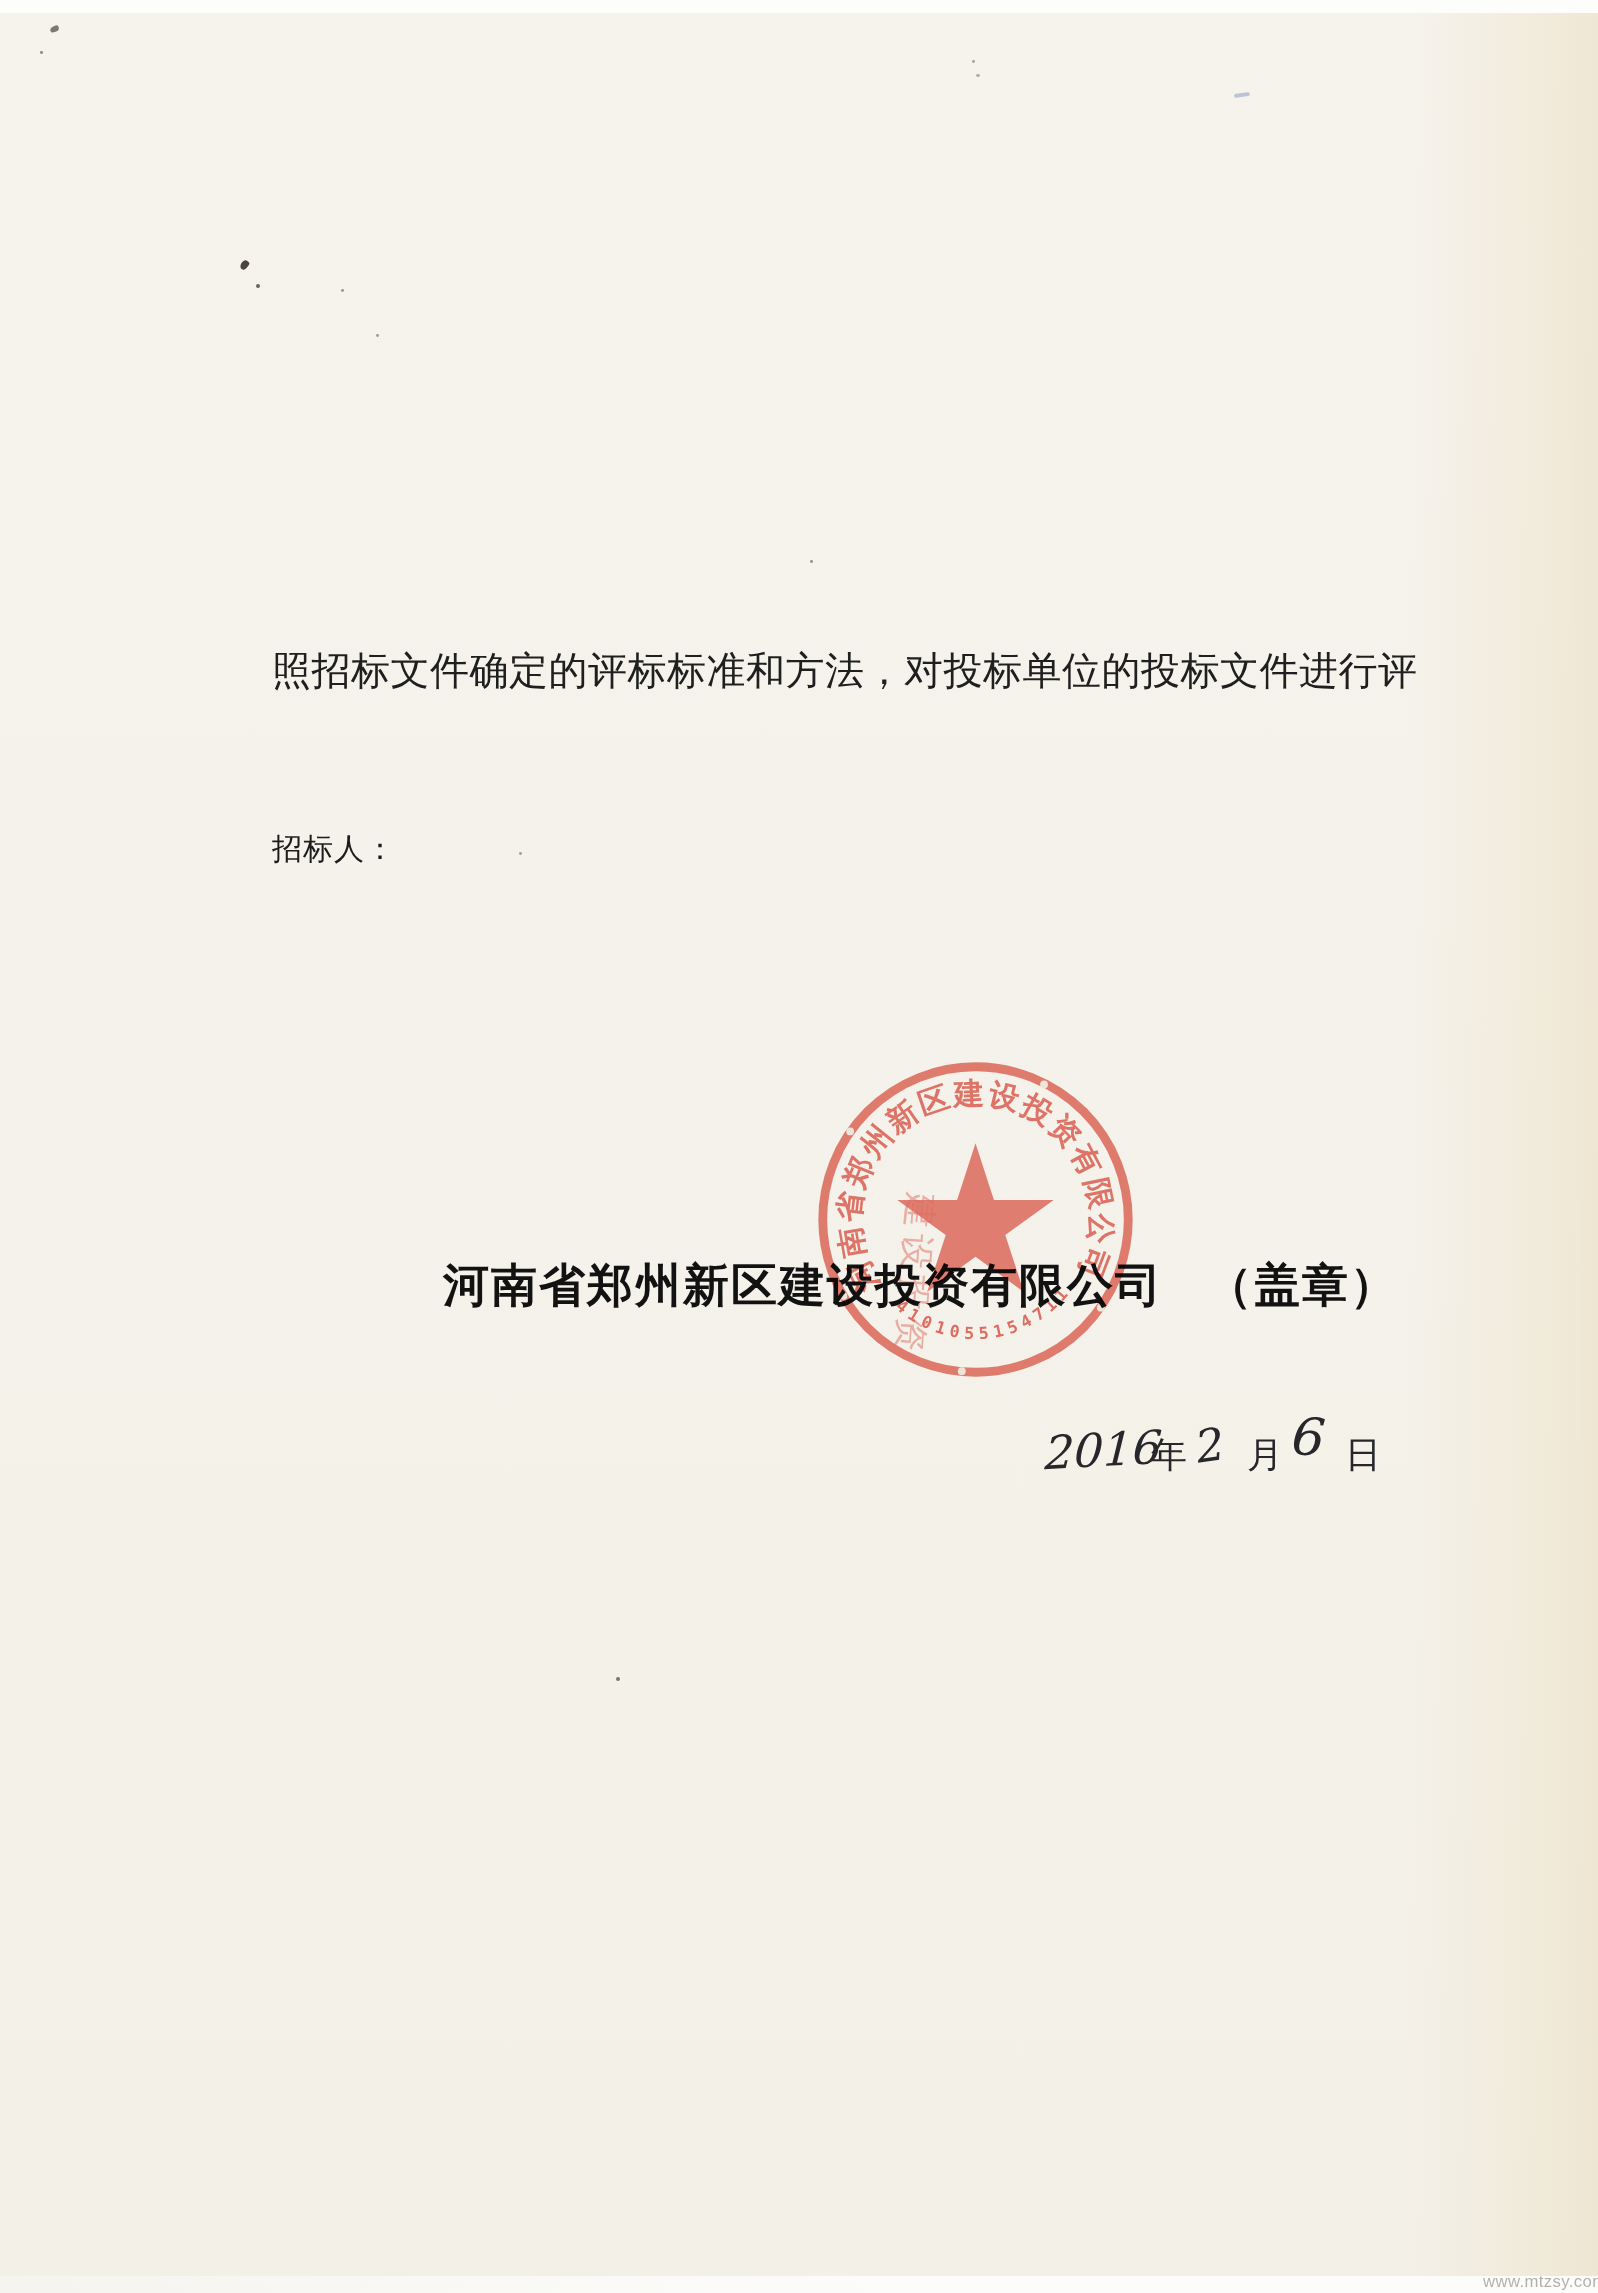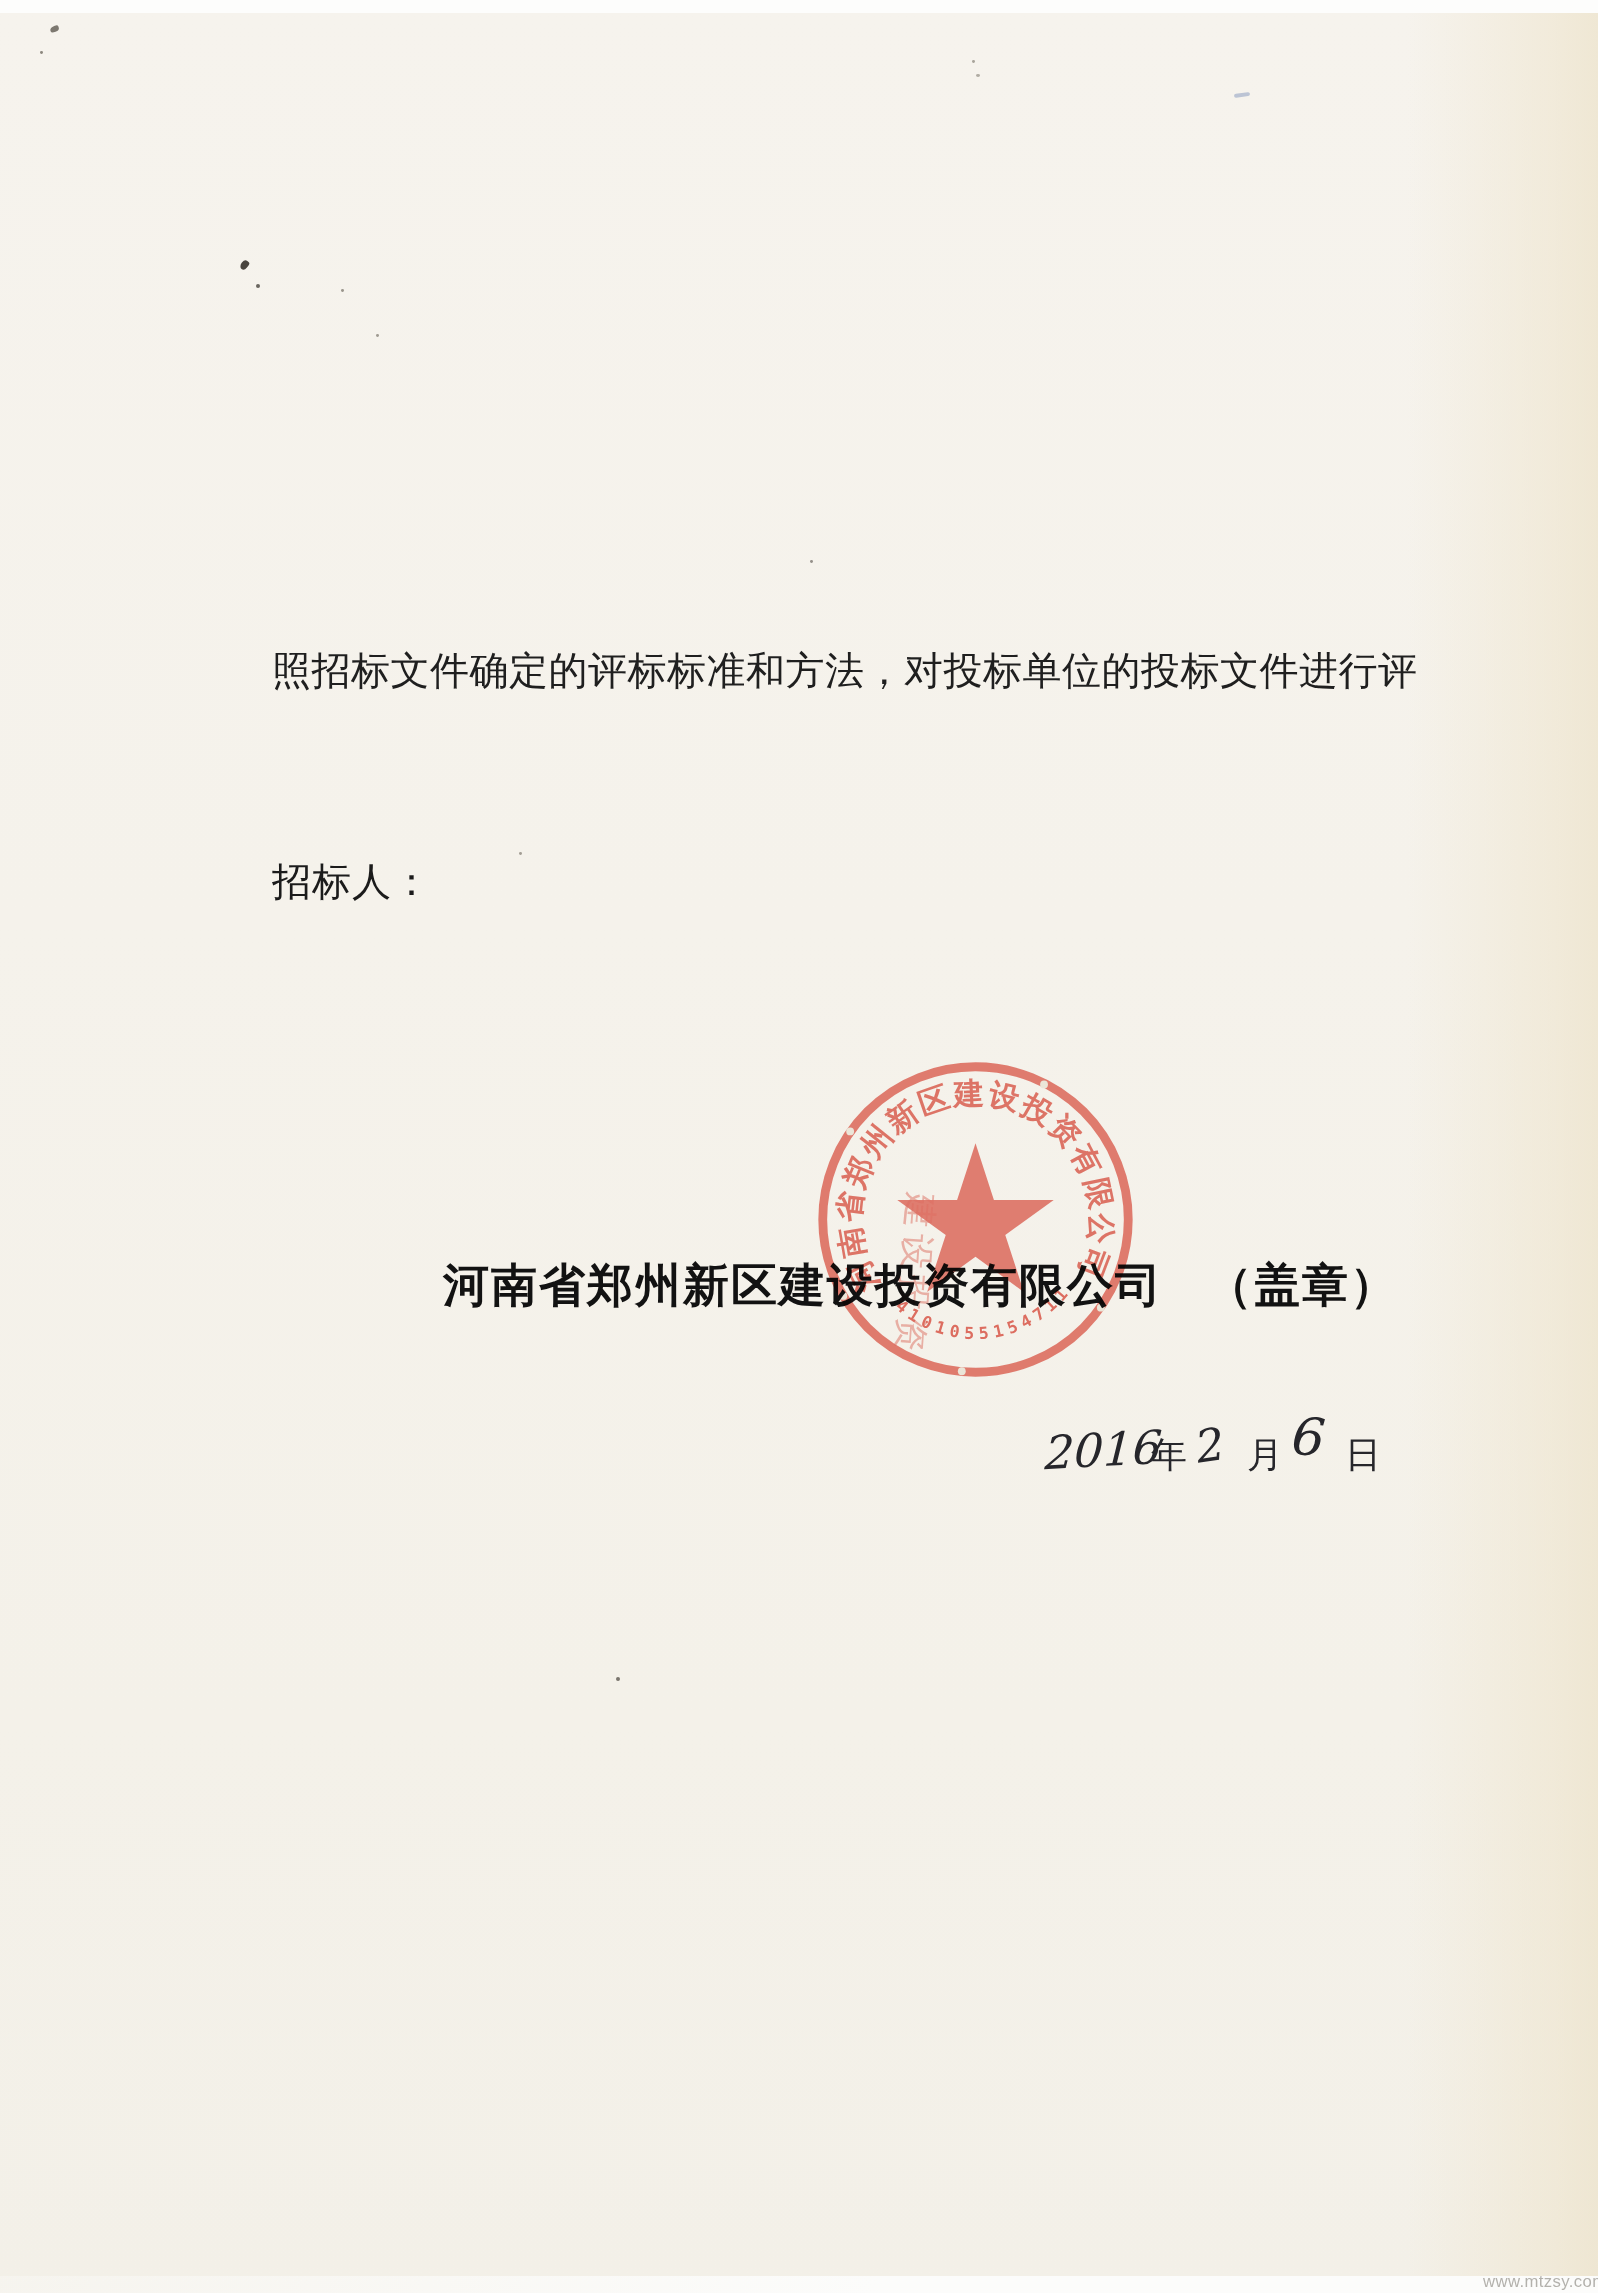--- a/index.html
+++ b/index.html
@@ -18,21 +18,21 @@
   .strip-bottom{position:absolute;left:0;top:2276px;width:1599px;height:17.6px;
     background:linear-gradient(90deg, rgba(252,252,251,0.35), #fcfcfb 55%);}
   .txt{position:absolute;line-height:1;white-space:nowrap;color:#1d1d1d;}
   .doc-title{
     left:275px;top:345px;font-size:45px;font-weight:700;letter-spacing:2.5px;color:#131313;
   }
   .body-line{font-size:39px;letter-spacing:0.5px;color:#1f1f1f;}
   .l1{left:358px;top:546px;}
   .l2{left:272px;top:651px;text-align:center;}
   .l3{left:273px;top:756px;}
-  .tenderer{left:272px;top:862px;font-size:39px;letter-spacing:1px;color:#1b1b1b;}
+  .tenderer{left:272px;top:834px;font-size:30px;letter-spacing:1px;color:#1b1b1b;}
   .company-line{
     left:443px;top:1262px;font-size:46px;font-weight:700;letter-spacing:2px;color:#121212;
   }
   .company-gap{display:inline-block;width:43px;}
   .stamp-wrap{
     position:absolute;left:811px;top:1055px;width:329px;height:329px;
     mix-blend-mode:multiply;opacity:0.93;
   }
   .date-line{position:absolute;left:1045px;top:1417px;width:412px;height:78px;}
   .date-line span{position:absolute;line-height:1;color:#26262b;}

